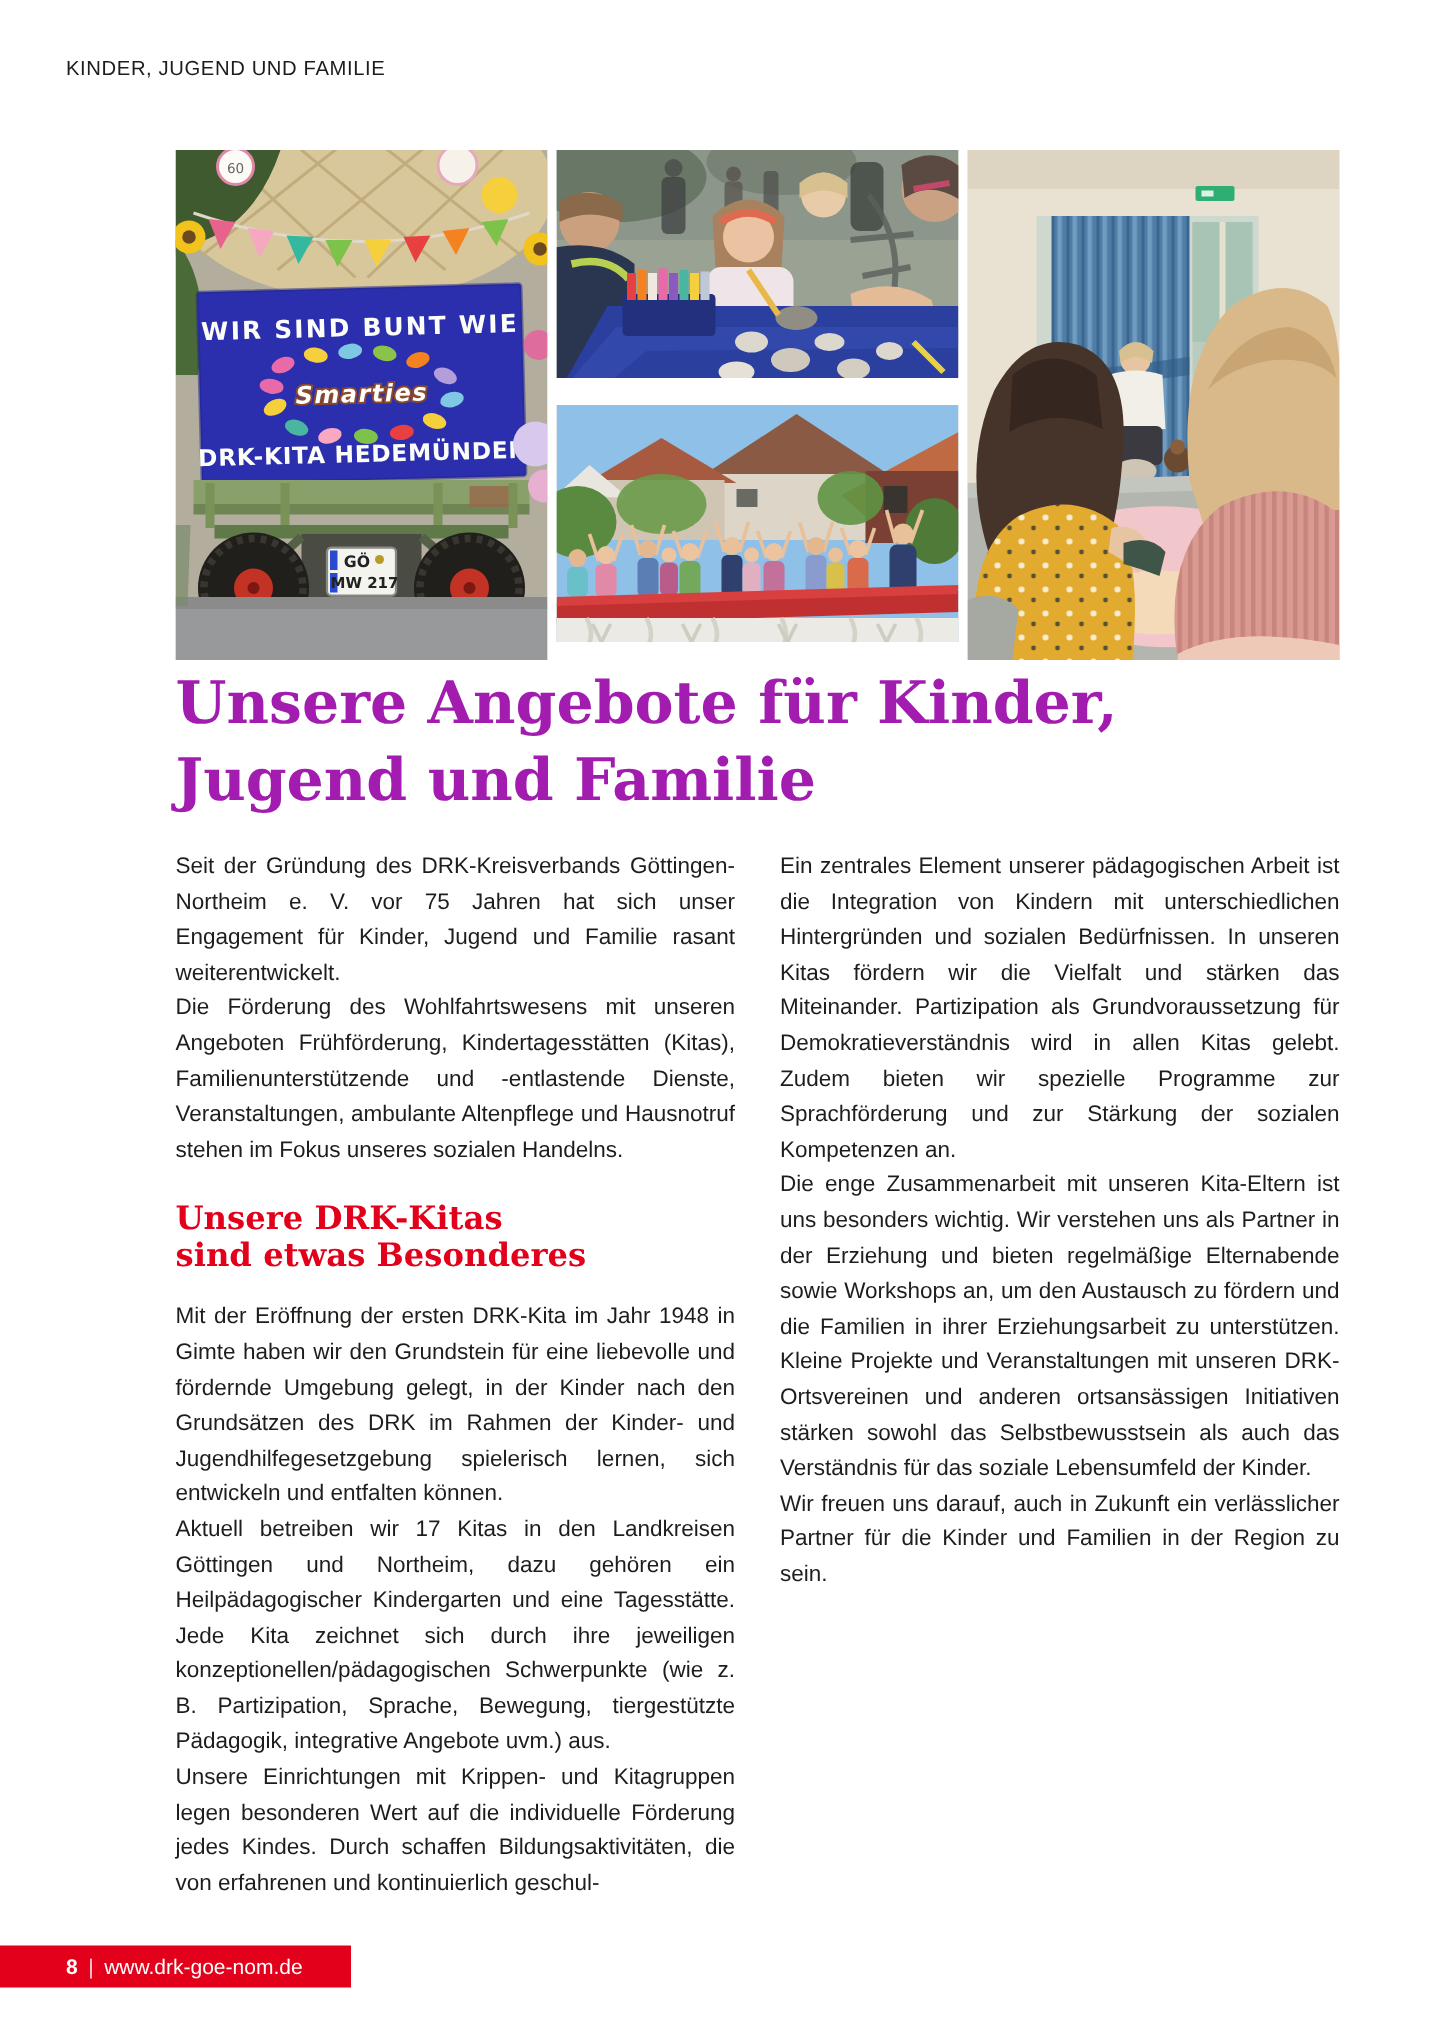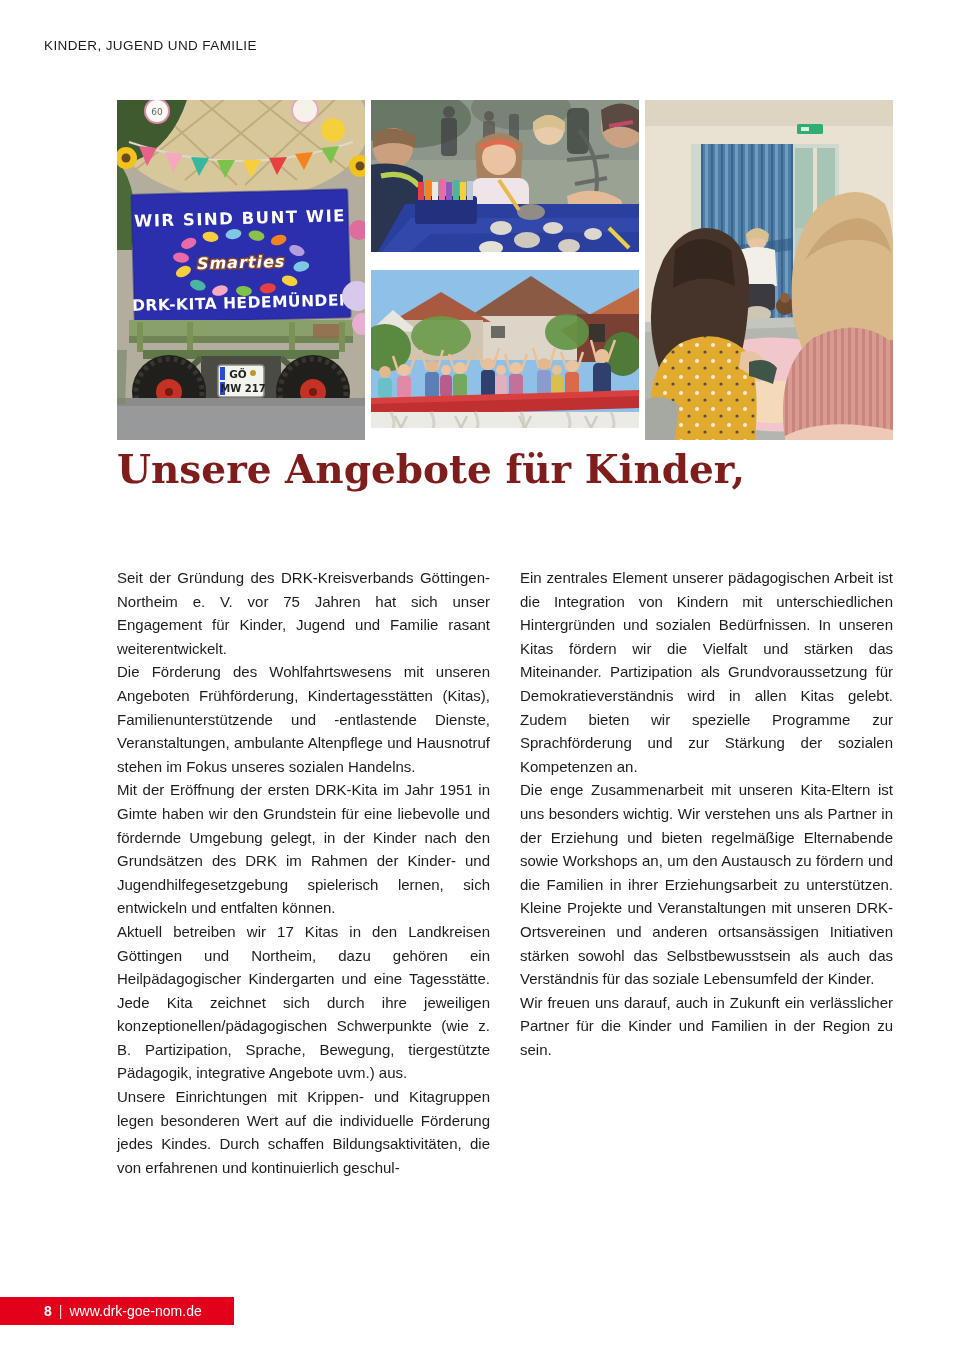--- a/index.html
+++ b/index.html
@@ -19,21 +19,21 @@
   .photo svg { display:block; }
   .photo-wagon { width:248px; height:340px; }
   .photo-mid { width:268px; height:340px; display:flex; flex-direction:column; gap:6px; }
   .photo-painting { width:268px; height:164px; }
   .photo-stage { width:268px; height:170px; }
   .photo-circle { width:248px; height:340px; }
   
   .title {
     position:absolute; left:117px; top:444px; width:700px;
     font-family:"DejaVu Serif", serif; font-weight:bold;
-    font-size:39px; line-height:51px; color:#7f1d1d;
+    font-size:39px; line-height:51px; color:#a21caf;
   }
   .columns {
     position:absolute; left:117px; top:566px; width:776px;
     display:flex; gap:30px;justify-content:center;
   }
   .col { width:373px; }
   .col p {
     font-size:15px; line-height:23.6px; text-align:justify;
     color:#1d1d1b; hyphens:auto;
   }
@@ -391,27 +391,32 @@
           <path d="M140,336 Q178,316 248,330 L248,340 L140,340 Z" fill="#efc9b8"></path>
         </g>
 
         <path d="M0,300 Q20,292 34,306 L30,340 L0,340 Z" fill="#a5a9a1"></path>
       </svg>
     </div>
   </div>
 
   <div class="title">
     <div>Unsere Angebote für Kinder,</div>
+    <div>Jugend und Familie</div>
   </div>
 
   <div class="columns">
     <div class="col">
       <p>Seit der Gründung des DRK-Kreisverbands Göttingen-Northeim e. V. vor 75 Jahren hat sich unser Engagement für Kinder, Jugend und Familie rasant weiterentwickelt.</p>
       <p>Die Förderung des Wohlfahrtswesens mit unseren Angeboten Frühförderung, Kindertagesstätten (Kitas), Familienunterstützende und -entlastende Dienste, Veranstaltungen, ambulante Altenpflege und Hausnotruf stehen im Fokus unseres sozialen Handelns.</p>
-      <p>Mit der Eröffnung der ersten DRK-Kita im Jahr 1951 in Gimte haben wir den Grundstein für eine liebevolle und fördernde Umgebung gelegt, in der Kinder nach den Grundsätzen des DRK im Rahmen der Kinder- und Jugendhilfegesetzgebung spielerisch lernen, sich entwickeln und entfalten können.</p>
+      <h2 class="subhead">
+        <span>Unsere DRK-Kitas</span>
+        <span>sind etwas Besonderes</span>
+      </h2>
+      <p>Mit der Eröffnung der ersten DRK-Kita im Jahr 1948 in Gimte haben wir den Grundstein für eine liebevolle und fördernde Umgebung gelegt, in der Kinder nach den Grundsätzen des DRK im Rahmen der Kinder- und Jugendhilfegesetzgebung spielerisch lernen, sich entwickeln und entfalten können.</p>
       <p>Aktuell betreiben wir 17 Kitas in den Landkreisen Göttingen und Northeim, dazu gehören ein Heilpädagogischer Kindergarten und eine Tagesstätte. Jede Kita zeichnet sich durch ihre jeweiligen konzeptionellen/pädagogischen Schwerpunkte (wie z. B. Partizipation, Sprache, Bewegung, tiergestützte Pädagogik, integrative Angebote uvm.) aus.</p>
       <p>Unsere Einrichtungen mit Krippen- und Kitagruppen legen besonderen Wert auf die individuelle Förderung jedes Kindes. Durch schaffen Bildungsaktivitäten, die von erfahrenen und kontinuierlich geschul-</p>
     </div>
     <div class="col">
       <p>Ein zentrales Element unserer pädagogischen Arbeit ist die Integration von Kindern mit unterschiedlichen Hintergründen und sozialen Bedürfnissen. In unseren Kitas fördern wir die Vielfalt und stärken das Miteinander. Partizipation als Grundvoraussetzung für Demokratieverständnis wird in allen Kitas gelebt. Zudem bieten wir spezielle Programme zur Sprachförderung und zur Stärkung der sozialen Kompetenzen an.</p>
       <p>Die enge Zusammenarbeit mit unseren Kita-Eltern ist uns besonders wichtig. Wir verstehen uns als Partner in der Erziehung und bieten regelmäßige Elternabende sowie Workshops an, um den Austausch zu fördern und die Familien in ihrer Erziehungsarbeit zu unterstützen. Kleine Projekte und Veranstaltungen mit unseren DRK-Ortsvereinen und anderen ortsansässigen Initiativen stärken sowohl das Selbstbewusstsein als auch das Verständnis für das soziale Lebensumfeld der Kinder.</p>
       <p>Wir freuen uns darauf, auch in Zukunft ein verlässlicher Partner für die Kinder und Familien in der Region zu sein.</p>
     </div>
   </div>
 

